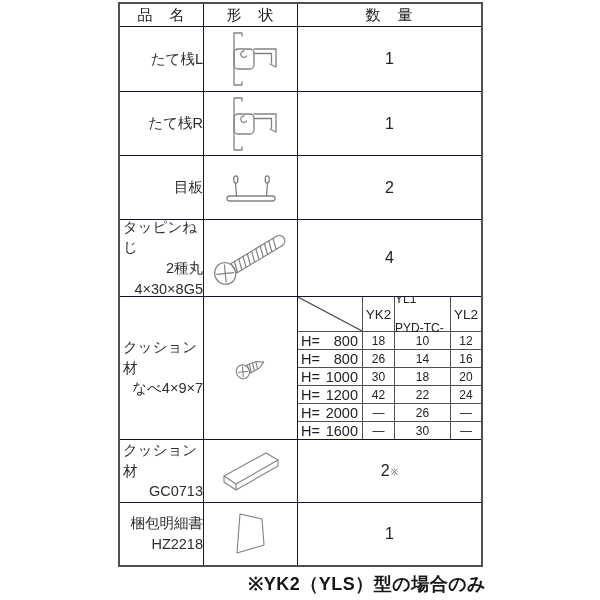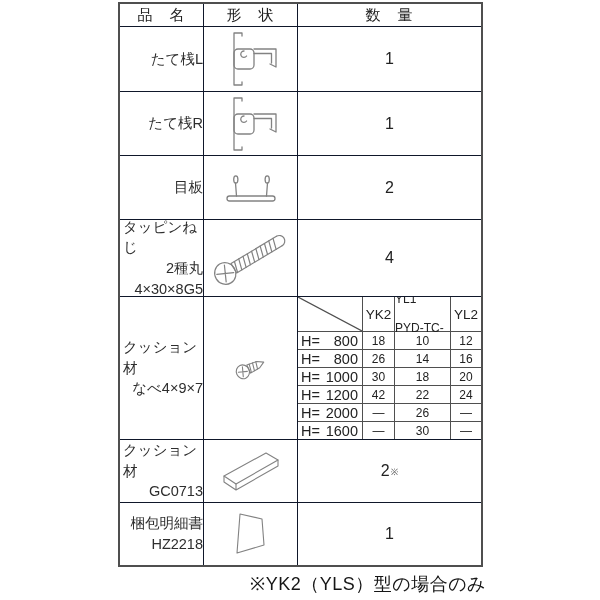--- a/index.html
+++ b/index.html
@@ -31,21 +31,21 @@
   .ncell{background:#fff;display:flex;align-items:center;justify-content:center;font-size:12px;color:#222;}
   .ncell.diag{position:relative;}
   .ncell.diag svg{position:absolute;inset:0;width:100%;height:100%;}
   .ncell.hdr{font-size:13.5px;}
   .ncell.hdr2{flex-direction:column;line-height:1.1;gap:15px;}
   .ncell.hdr2 .l1{font-size:12px;}
   .ncell.hdr2 .l2{font-size:12px;}
   .ncell.hlabel{justify-content:space-between;padding:0 4px 0 3px;font-size:14.5px;}
   .footnote{
     position:absolute;top:571px;right:114px;
-    font-size:18px;font-weight:normal;color:#161616;letter-spacing:0.5px;
+    font-size:18px;font-weight:bold;color:#161616;letter-spacing:0.5px;
   }
   .icon-svg{stroke:#828282;fill:none;stroke-width:1.3;stroke-linejoin:round;stroke-linecap:round;}
 </style>
 </head>
 <body>
 
 <div class="parts-table">
 
   <div class="cell head">品　名</div>
   <div class="cell head">形　状</div>

